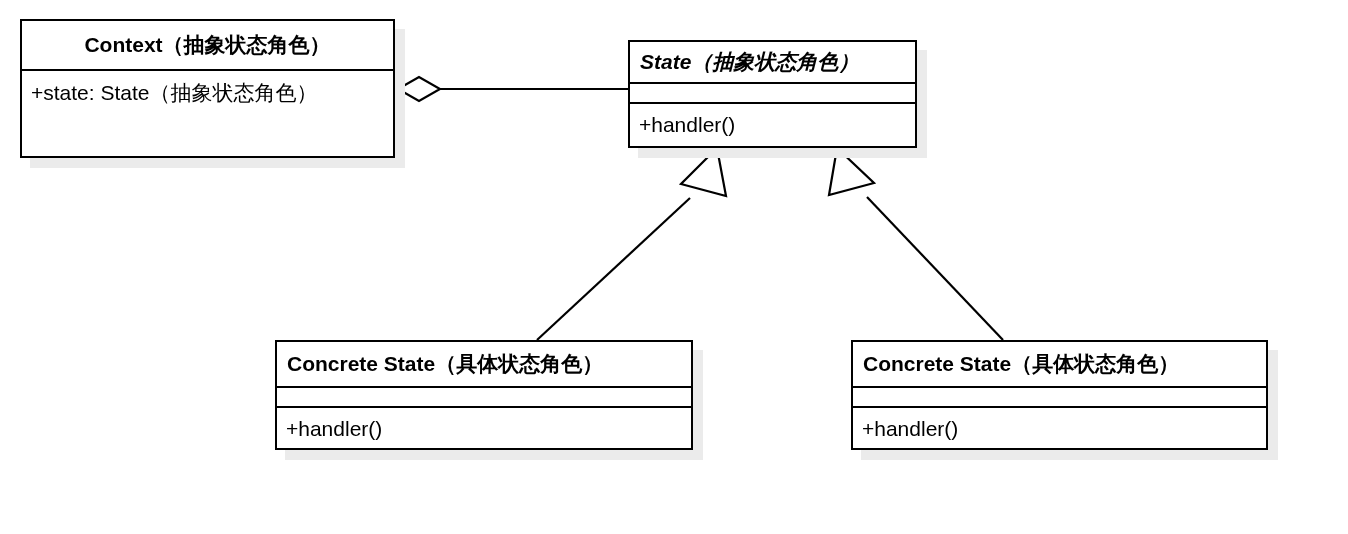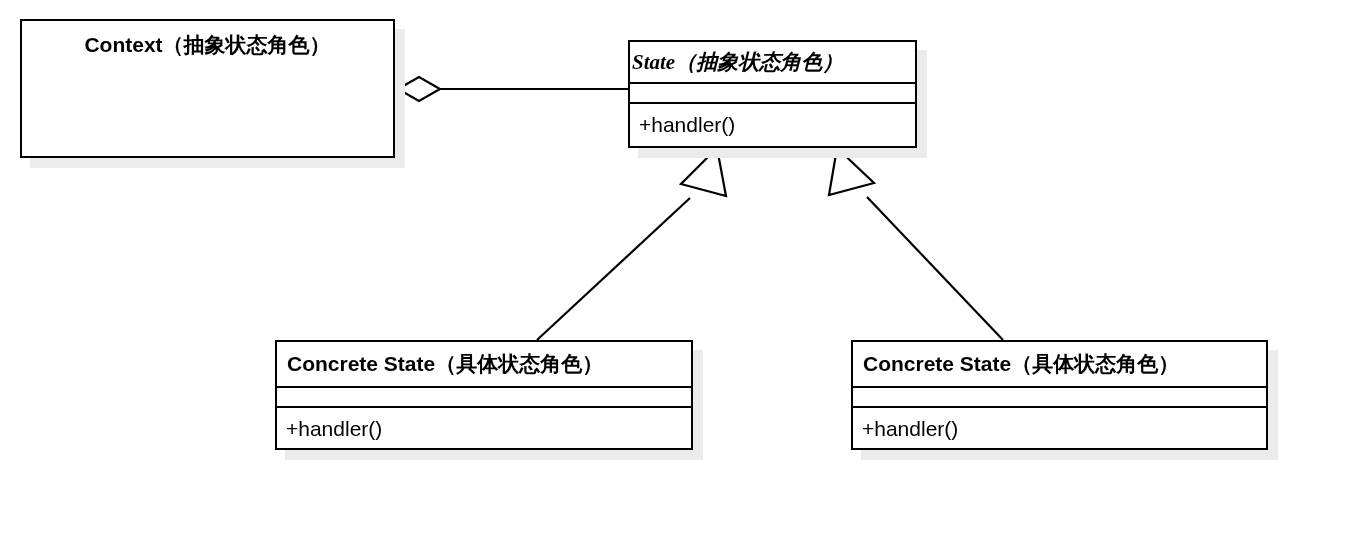--- a/index.html
+++ b/index.html
@@ -64,22 +64,21 @@
   .compartment.divider-top {
     border-top: 2.2px solid #000000;
   }
   .cmp-name {
     justify-content: center;
     font-weight: bold;
   }
   .cmp-name.abstract {
     font-style: italic;
     justify-content: flex-start;
-    padding-left: 2px;
-    font-family: Liberation Serif, serif;
+    padding-left: 10px;
   }
   .cmp-attrs, .cmp-ops {
     justify-content: flex-start;
     padding-left: 9px;
     font-weight: normal;
   }
   .cmp-empty {
     padding: 0;
   }
 
@@ -135,20 +134,21 @@
 
     <g>
       <line class="edge-line" x1="1003" y1="340" x2="867" y2="197"></line>
       <polygon class="hollow-head" points="837,148 829,195 874,183"></polygon>
     </g>
 
   </svg>
 
   <div class="uml-class" id="ctx-box">
     <div class="compartment cmp-name" id="ctx-name">Context（抽象状态角色）</div>
+    <div class="compartment cmp-attrs divider-top" id="ctx-attrs">+state: State（抽象状态角色）</div>
   </div>
 
   <div class="uml-class" id="state-box">
     <div class="compartment cmp-name abstract" id="state-name">State（抽象状态角色）</div>
     <div class="compartment cmp-attrs cmp-empty divider-top" id="state-attrs"></div>
     <div class="compartment cmp-ops divider-top" id="state-ops">+handler()</div>
   </div>
 
   <div class="uml-class" id="cs1-box">
     <div class="compartment cmp-name" id="cs1-name">Concrete State（具体状态角色）</div>

